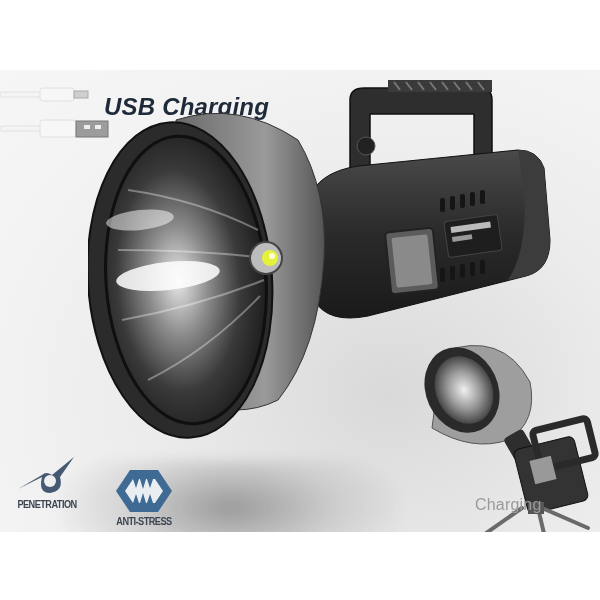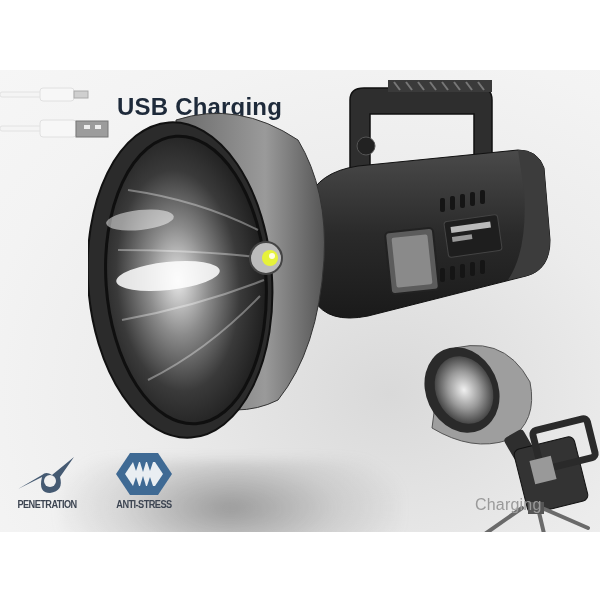--- a/index.html
+++ b/index.html
@@ -1,21 +1,21 @@
 <!DOCTYPE html>
 <html><head>
 <meta charset="utf-8">
 <style>
   html, body { margin:0; padding:0; background:#ffffff; }
   body { width:600px; height:600px; position:relative; overflow:hidden; font-family:"Liberation Sans", sans-serif; }
   .canvas { position:absolute; left:0; top:70px; width:600px; height:462px;
     background: radial-gradient(ellipse at 65% 70%, #d9d9d9 0%, #ececec 45%, #f3f3f3 75%, #f6f6f6 100%); overflow:hidden; }
   .shadow-band { position:absolute; left:60px; top:390px; width:340px; height:120px;
     background: radial-gradient(ellipse at 50% 40%, rgba(90,90,90,.55) 0%, rgba(140,140,140,.25) 45%, rgba(0,0,0,0) 75%); filter:blur(6px); }
-  .title { position:absolute; left:117px; top:23px; font-size:24px; font-weight:bold; color:#1e2a3a; letter-spacing:.2px; }
+  .title { position:absolute; left:104px; top:23px; font-size:24px; font-weight:bold; color:#1e2a3a; letter-spacing:.2px;font-style:italic; }
   .cable { position:absolute; }
   .features { position:absolute; left:0; top:380px; width:400px; height:80px; }
   .feature { position:absolute; width:100px; text-align:center; }
   .feature .lbl { display:block; font-size:10px; font-weight:bold; color:#3d4552; letter-spacing:-.6px; transform:scaleX(.92); white-space:nowrap; }
   .feature svg { display:block; margin:0 auto 4px; }
   .watermark { position:absolute; left:475px; top:426px; font-size:16px; color:#9a9a9a; letter-spacing:.2px; }
   .product { position:absolute; }
 </style>
 </head>
 <body>
@@ -155,21 +155,21 @@
   <div class="shadow-band"></div>
 
   <div class="features">
     <div class="feature" style="left:-3px;top:3px">
       <svg width="62" height="42" viewBox="0 0 62 42">
         <path d="M2 36 L26 24 Q22 40 34 40 Q48 38 44 24 L58 4 L36 22 Q30 18 26 22 Z" fill="#455a72"></path>
         <circle cx="34" cy="28" r="6" fill="#f0f0f0"></circle>
       </svg>
       <span class="lbl">PENETRATION</span>
     </div>
-    <div class="feature" style="left:94px;top:3px">
+    <div class="feature" style="left:94px;top:20px">
       <svg width="56" height="42" viewBox="0 0 56 42">
         <polygon points="14,0 42,0 56,21 42,42 14,42 0,21" fill="#3f6a94"></polygon>
         <polygon points="17,9 39,9 47,21 39,33 17,33 9,21" fill="#e9eef2"></polygon>
         <g fill="#3f6a94">
           <polygon points="17,9 20,18 23,9"></polygon>
             <polygon points="24,9 27,19 30,9"></polygon>
             <polygon points="31,9 34,18 37,9"></polygon>
           <polygon points="17,33 20,24 23,33"></polygon>
             <polygon points="24,33 27,23 30,33"></polygon>
             <polygon points="31,33 34,24 37,33"></polygon>

